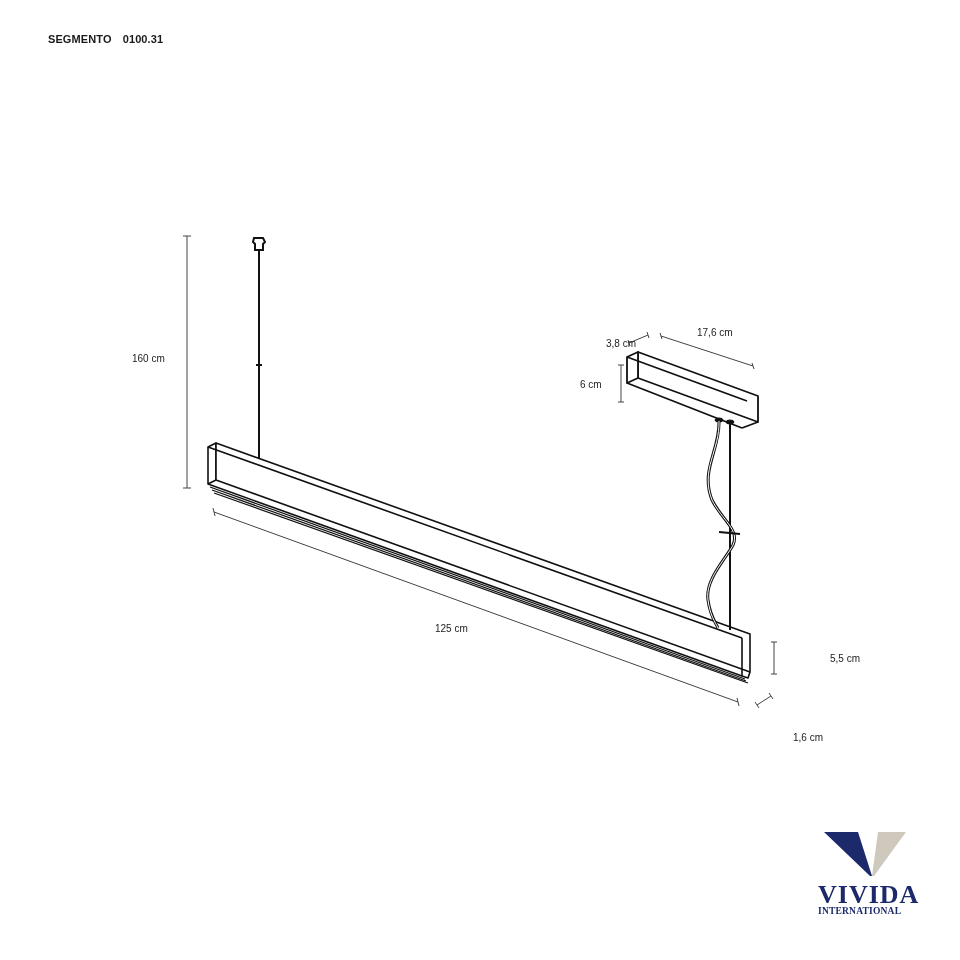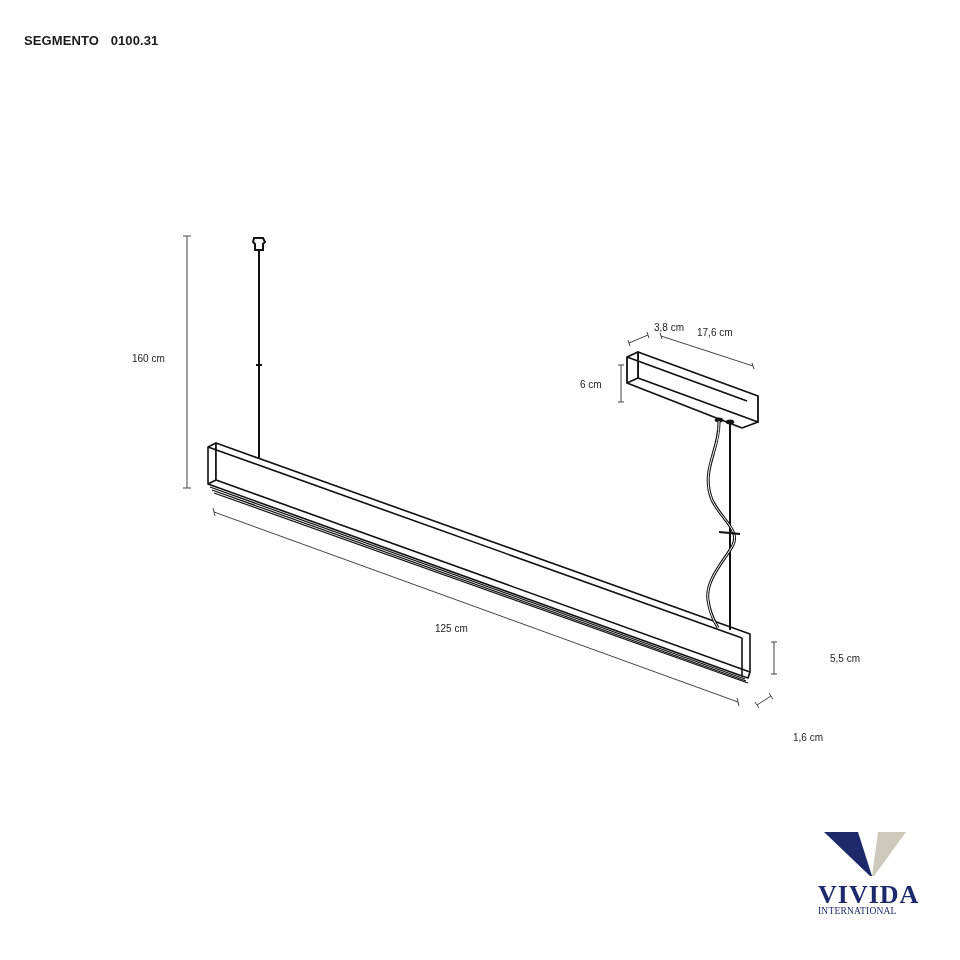--- a/index.html
+++ b/index.html
@@ -1,25 +1,25 @@
 <!DOCTYPE html>
 <html><head>
 <meta charset="utf-8">
 <style>
   html, body { margin:0; padding:0; background:#ffffff; }
   body { width:960px; height:960px; position:relative; overflow:hidden; font-family:"Liberation Sans", sans-serif; color:#1a1a1a; }
-  .header { position:absolute; left:24px; top:33px; font-size:13px; letter-spacing:0.1px; color:#1a1a1a; }
+  .header { position:absolute; left:48px; top:33px; font-size:11px; letter-spacing:0.1px; color:#1a1a1a; }
   .header span { display:inline-block; }
   .header .code { margin-left:8px; font-weight:bold; }
   .header .name { font-weight:bold; }
   svg.drawing { position:absolute; left:0; top:0; width:960px; height:960px; }
   .dim { position:absolute; font-size:10px; color:#222; white-space:nowrap; }
   .logo { position:absolute; left:812px; top:828px; width:110px; height:95px; }
   .logo-word { position:absolute; left:818px; top:880px; font-family:"Liberation Serif", serif; font-weight:bold; font-size:26px; color:#1c2a6b; letter-spacing:1px;text-align:right; }
-  .logo-sub { position:absolute; left:818px; top:906px; font-family:"Liberation Serif", serif; font-weight:normal; font-size:9.5px; color:#1c2a6b; letter-spacing:0.2px; }
+  .logo-sub { position:absolute; left:818px; top:906px; font-family:"Liberation Serif", serif; font-weight:bold; font-size:9.5px; color:#1c2a6b; letter-spacing:0.2px; }
 </style>
 </head>
 <body>
 
 <div class="header">
   <span class="name">SEGMENTO</span>
   <span class="code">0100.31</span>
 </div>
 
 <svg class="drawing" viewBox="0 0 960 960" xmlns="http://www.w3.org/2000/svg">
@@ -102,21 +102,21 @@
     <line x1="661" y1="336" x2="753" y2="366"></line>
     <line x1="660" y1="333" x2="662" y2="339"></line>
     <line x1="752" y1="363" x2="754" y2="369"></line>
   </g>
 </svg>
 
 <div class="dim" style="left:132px; top:353px;">160 cm</div>
 <div class="dim" style="left:435px; top:623px;">125 cm</div>
 <div class="dim" style="left:790px; top:653px;padding-left:40px;">5,5 cm</div>
 <div class="dim" style="left:774px; top:732px;margin-left:19px;">1,6 cm</div>
-<div class="dim" style="left:606px; top:322px;margin-left:48px;">3,8 cm</div>
+<div class="dim" style="left:606px; top:338px;">3,8 cm</div>
 <div class="dim" style="left:697px; top:327px;">17,6 cm</div>
 <div class="dim" style="left:580px; top:379px;">6 cm</div>
 
 <svg class="logo" viewBox="0 0 110 95" xmlns="http://www.w3.org/2000/svg">
   <polygon points="12,4 46,4 60,48 58,48" fill="#1c2a6b"></polygon>
   <polygon points="60,48 62,48 94,4 66,4" fill="#cfc8bc"></polygon>
 </svg>
 <div class="logo-word">VIVIDA</div>
 <div class="logo-sub">INTERNATIONAL</div>
 

